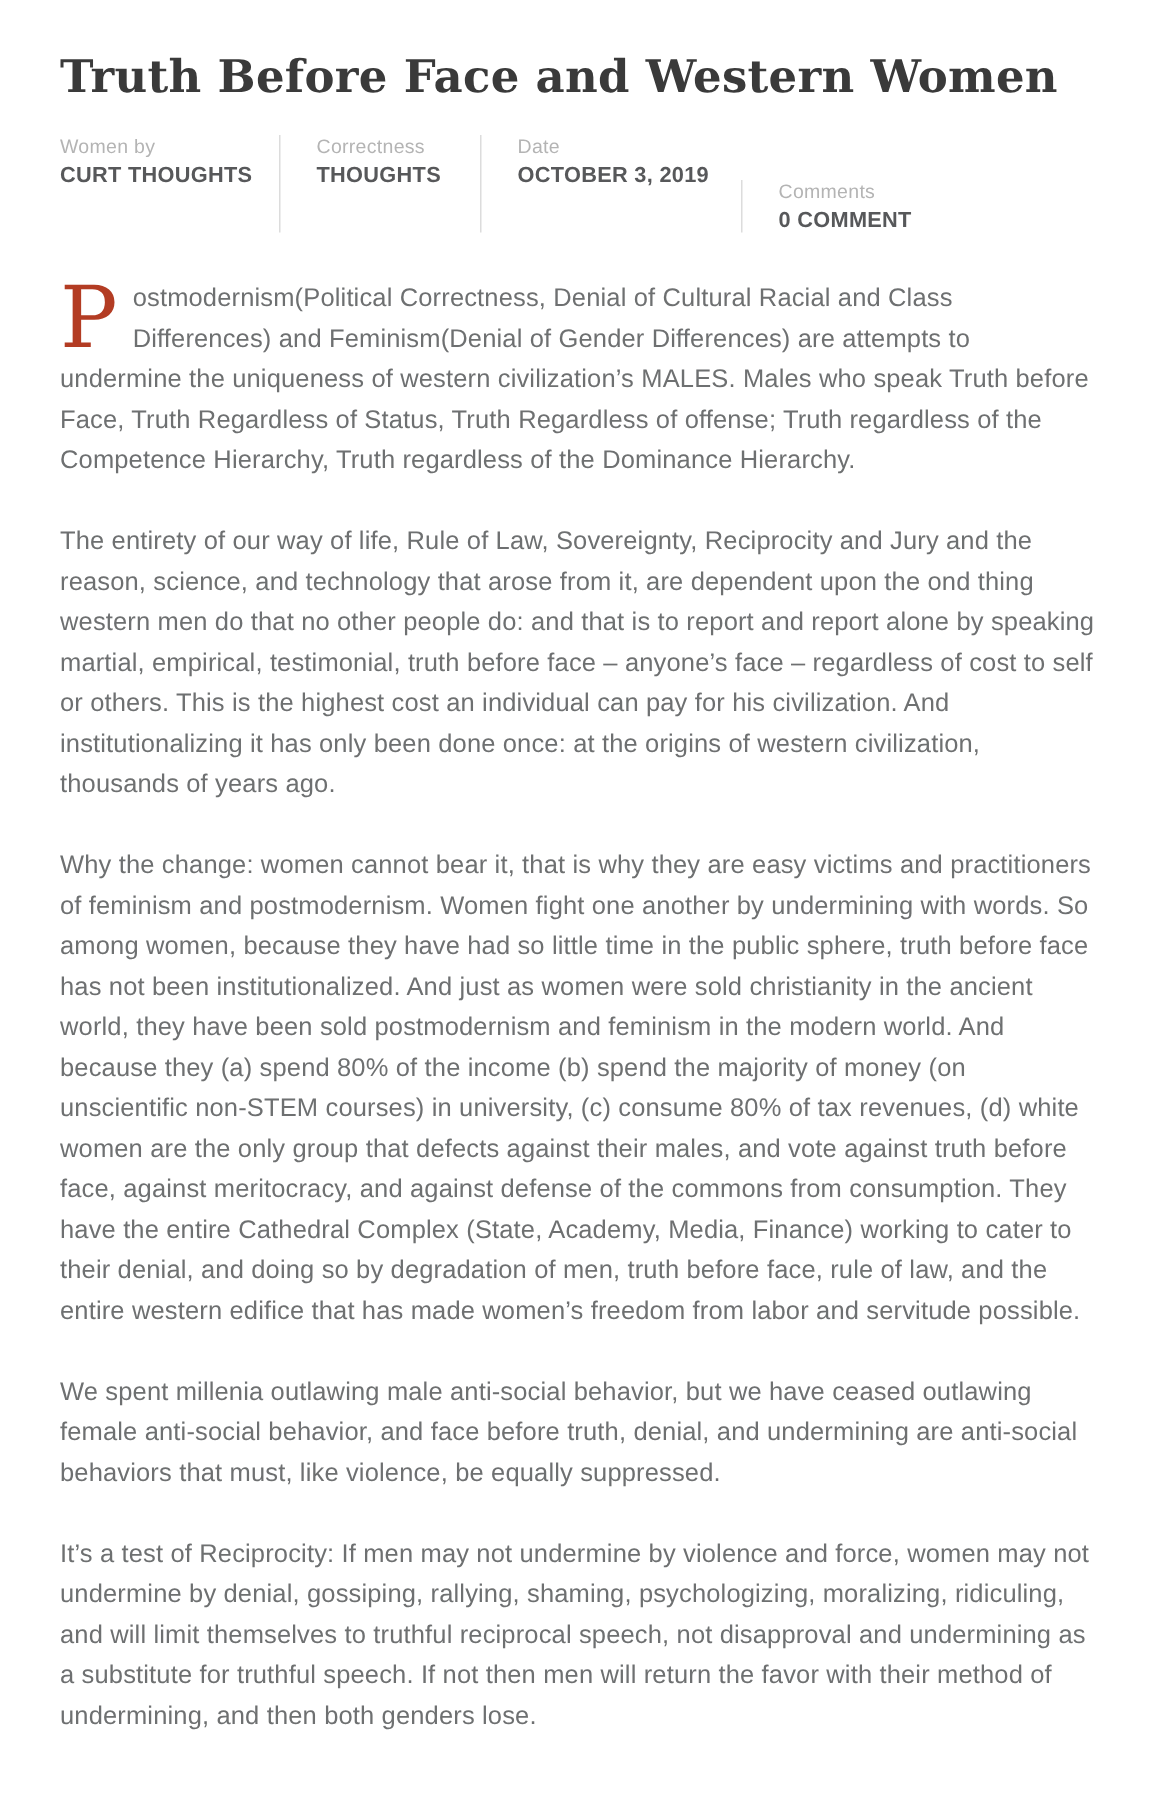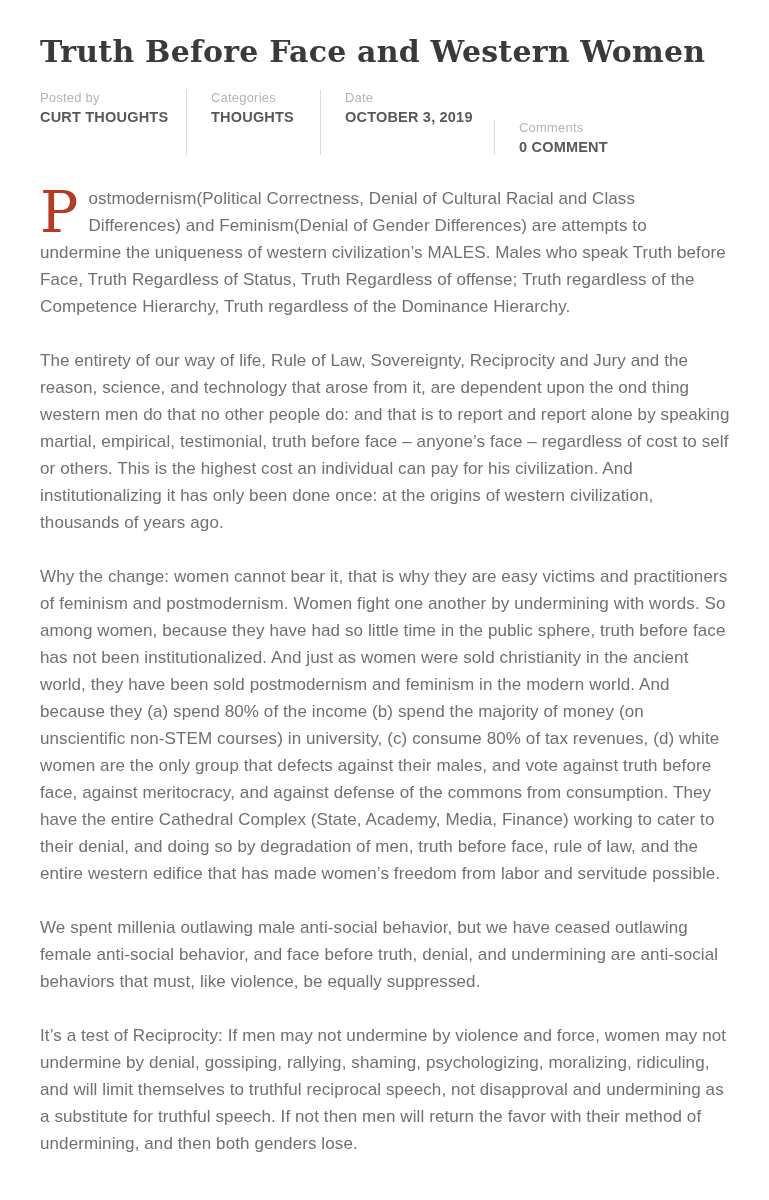--- a/index.html
+++ b/index.html
@@ -88,25 +88,25 @@
 </style>
 </head>
 <body>
 
 <main class="page">
 
   <h1 class="post-title">Truth Before Face and Western Women</h1>
 
   <div class="meta">
     <div class="meta-col c1">
-      <span class="meta-label">Posted by</span>
+      <span class="meta-label">Women by</span>
       <a class="meta-value">CURT THOUGHTS</a>
     </div>
     <div class="meta-col c2">
-      <span class="meta-label">Categories</span>
+      <span class="meta-label">Correctness</span>
       <a class="meta-value">THOUGHTS</a>
     </div>
     <div class="meta-col c3">
       <span class="meta-label">Date</span>
       <span class="meta-value static">OCTOBER 3, 2019</span>
     </div>
     <div class="meta-col c4">
       <span class="meta-label">Comments</span>
       <a class="meta-value">0 COMMENT</a>
     </div>

